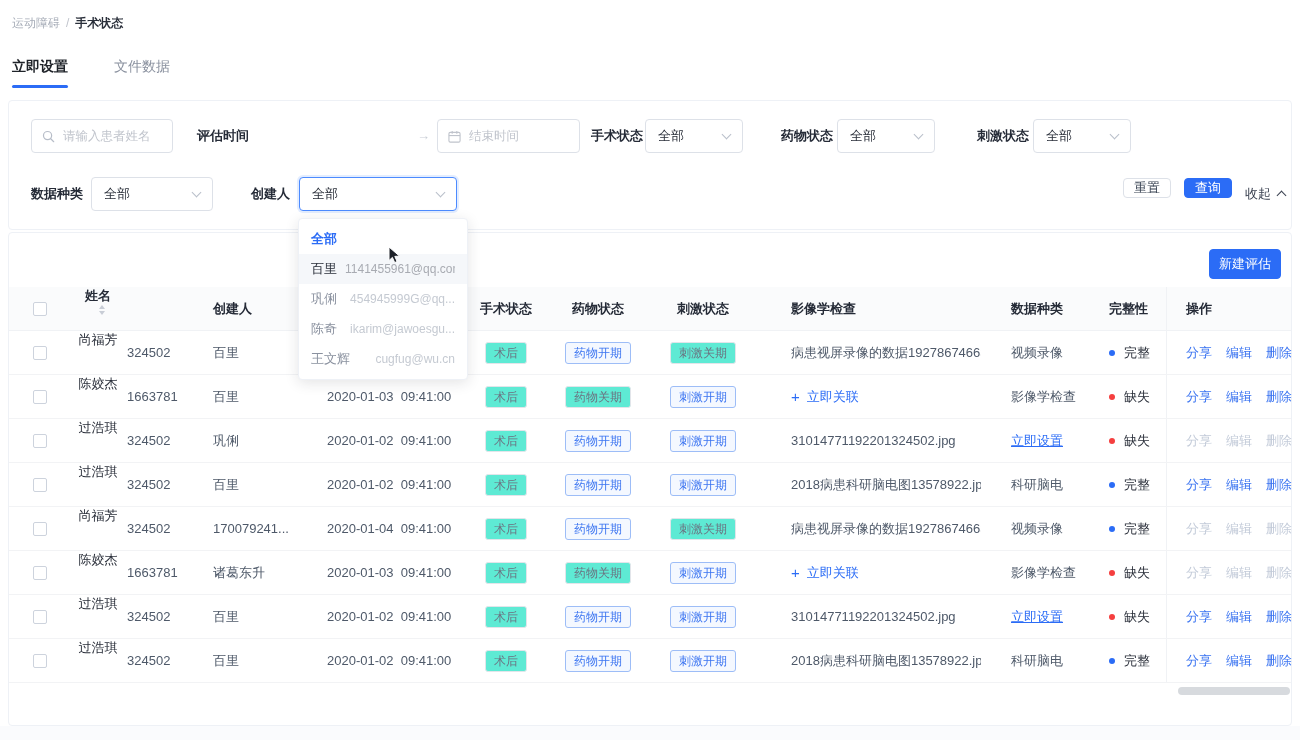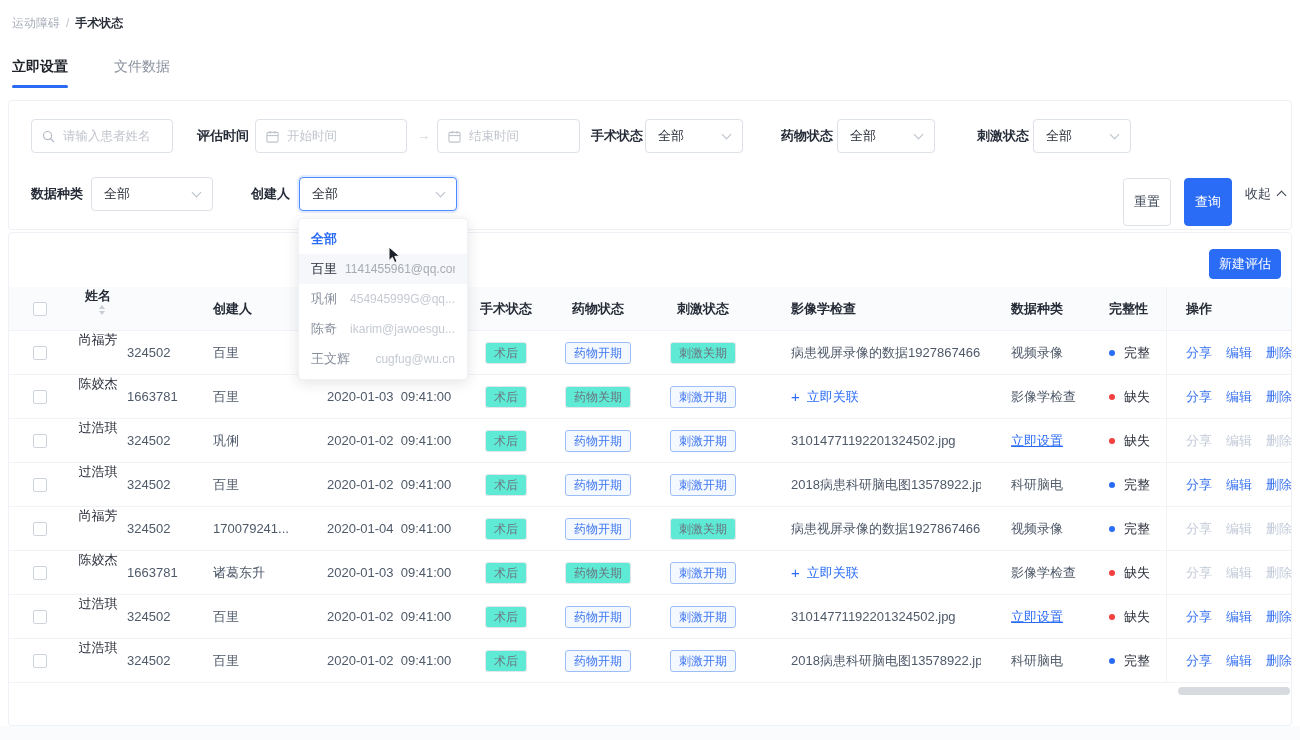--- a/index.html
+++ b/index.html
@@ -32,21 +32,21 @@
   .f-input input { border:none; outline:none; width:100%; font-size:12.5px; color:#2a2f3a;
     font-family:inherit; background:transparent; }
   .f-input input::placeholder { color:#c0c4cc; }
   .icon-lead { margin:0 8px 0 10px; flex:0 0 auto; display:flex; }
   .f-select { padding:0 12px; justify-content:space-between; cursor:pointer; color:#2a2f3a; }
   .f-select.focused { border-color:#4d8bff; box-shadow:0 0 0 2px rgba(64,134,255,.15); }
   .caret-down { width:7px; height:7px; border-right:1.3px solid #b9bfca; border-bottom:1.3px solid #b9bfca;
     transform:rotate(45deg); margin-top:-4px; }
   .range-arrow { position:absolute; left:408px; top:8px; color:#c9ced6; font-size:13px; line-height:34px; }
 
-  .btn { position:absolute; height:48px; border-radius:4px; font-size:13px; display:flex;
+  .btn { position:absolute; height:20px; border-radius:4px; font-size:13px; display:flex;
     align-items:center; justify-content:center; cursor:pointer; }
   .btn-plain { background:#fff; border:1px solid #dde1e8; color:#374151; }
   .btn-primary { background:#2b6cf6; border:1px solid #2b6cf6; color:#fff; }
   .collapse { position:absolute; font-size:13px; color:#3a4150; display:flex; align-items:center;
     cursor:pointer; height:32px; }
   .chev-up { width:7px; height:7px; border-left:1.5px solid #3a4150; border-top:1.5px solid #3a4150;
     transform:rotate(45deg); margin-left:7px; margin-top:3px; }
 
   
   .new-btn { right:10px; top:16px; width:72px; position:absolute; }
@@ -132,31 +132,20 @@
       <svg width="13" height="13" viewBox="0 0 14 14">
           <circle cx="6" cy="6" r="4.4" fill="none" stroke="#b7bdc8" stroke-width="1.3"></circle>
           <line x1="9.4" y1="9.4" x2="12.6" y2="12.6" stroke="#b7bdc8" stroke-width="1.3" stroke-linecap="round"></line>
         </svg>
     </span>
     <input placeholder="请输入患者姓名" style="">
   </div>
 
   <div class="f-label" style="left:188px; top:18px;">评估时间</div>
 
-  <div class="f-input" style="left:246px; top:18px; width:152px;">
-    <span class="icon-lead">
-      <svg width="13" height="13" viewBox="0 0 14 14">
-          <rect x="1" y="2.5" width="12" height="10.5" rx="1.5" fill="none" stroke="#c0c4cc" stroke-width="1.2"></rect>
-          <line x1="1" y1="6" x2="13" y2="6" stroke="#c0c4cc" stroke-width="1.2"></line>
-          <line x1="4.5" y1="1" x2="4.5" y2="4" stroke="#c0c4cc" stroke-width="1.2"></line>
-          <line x1="9.5" y1="1" x2="9.5" y2="4" stroke="#c0c4cc" stroke-width="1.2"></line>
-        </svg>
-    </span>
-    <input placeholder="开始时间" style="">
-  </div>
 
   <div class="range-arrow" style="top:18px;">→</div>
 
   <div class="f-input" style="left:428px; top:18px; width:143px;">
     <span class="icon-lead">
       <svg width="13" height="13" viewBox="0 0 14 14">
           <rect x="1" y="2.5" width="12" height="10.5" rx="1.5" fill="none" stroke="#c0c4cc" stroke-width="1.2"></rect>
           <line x1="1" y1="6" x2="13" y2="6" stroke="#c0c4cc" stroke-width="1.2"></line>
           <line x1="4.5" y1="1" x2="4.5" y2="4" stroke="#c0c4cc" stroke-width="1.2"></line>
           <line x1="9.5" y1="1" x2="9.5" y2="4" stroke="#c0c4cc" stroke-width="1.2"></line>

